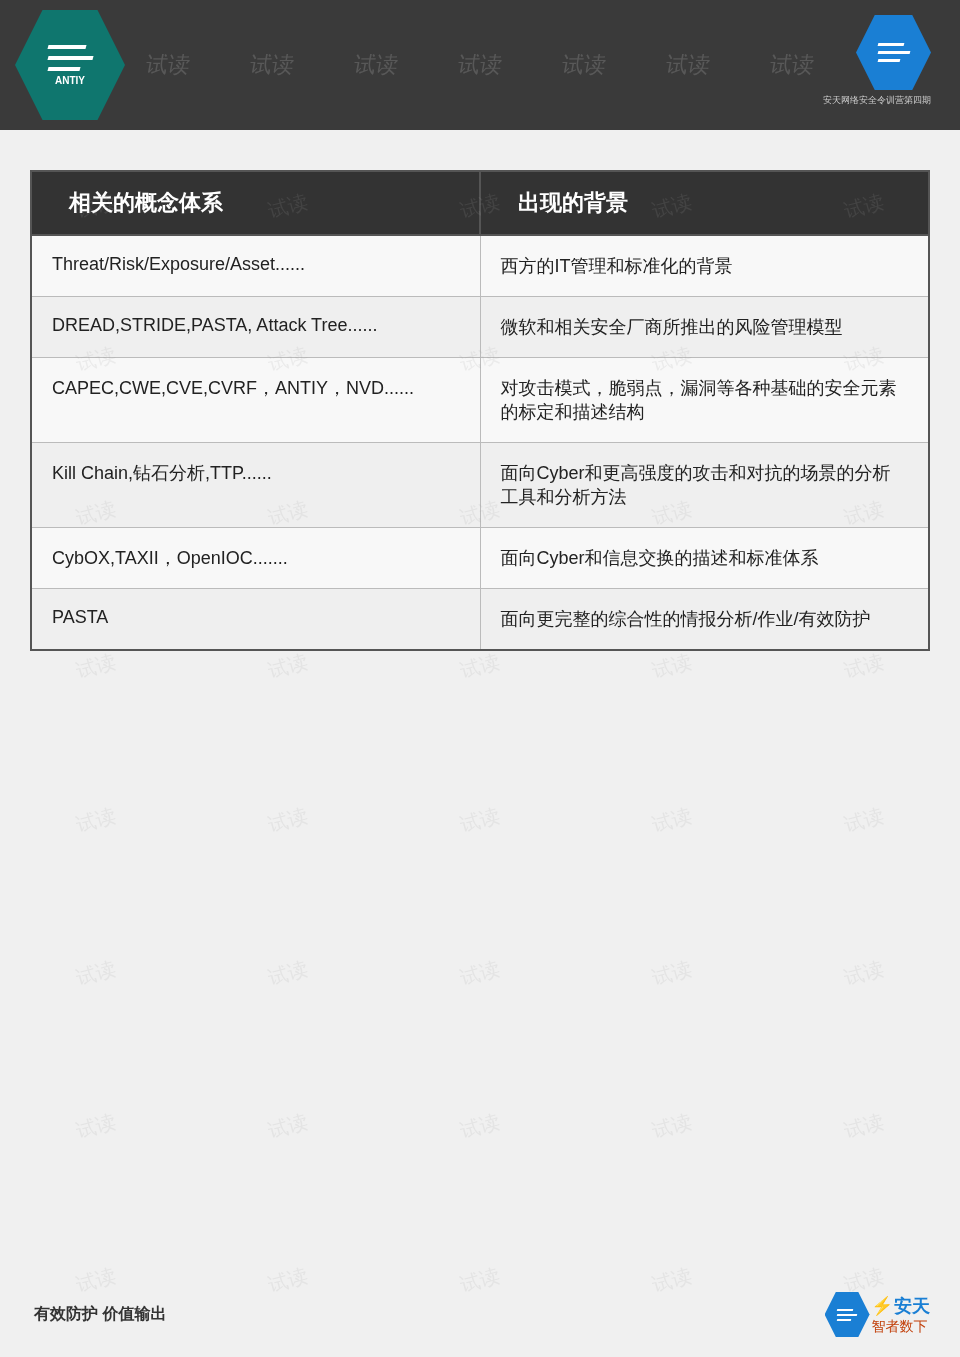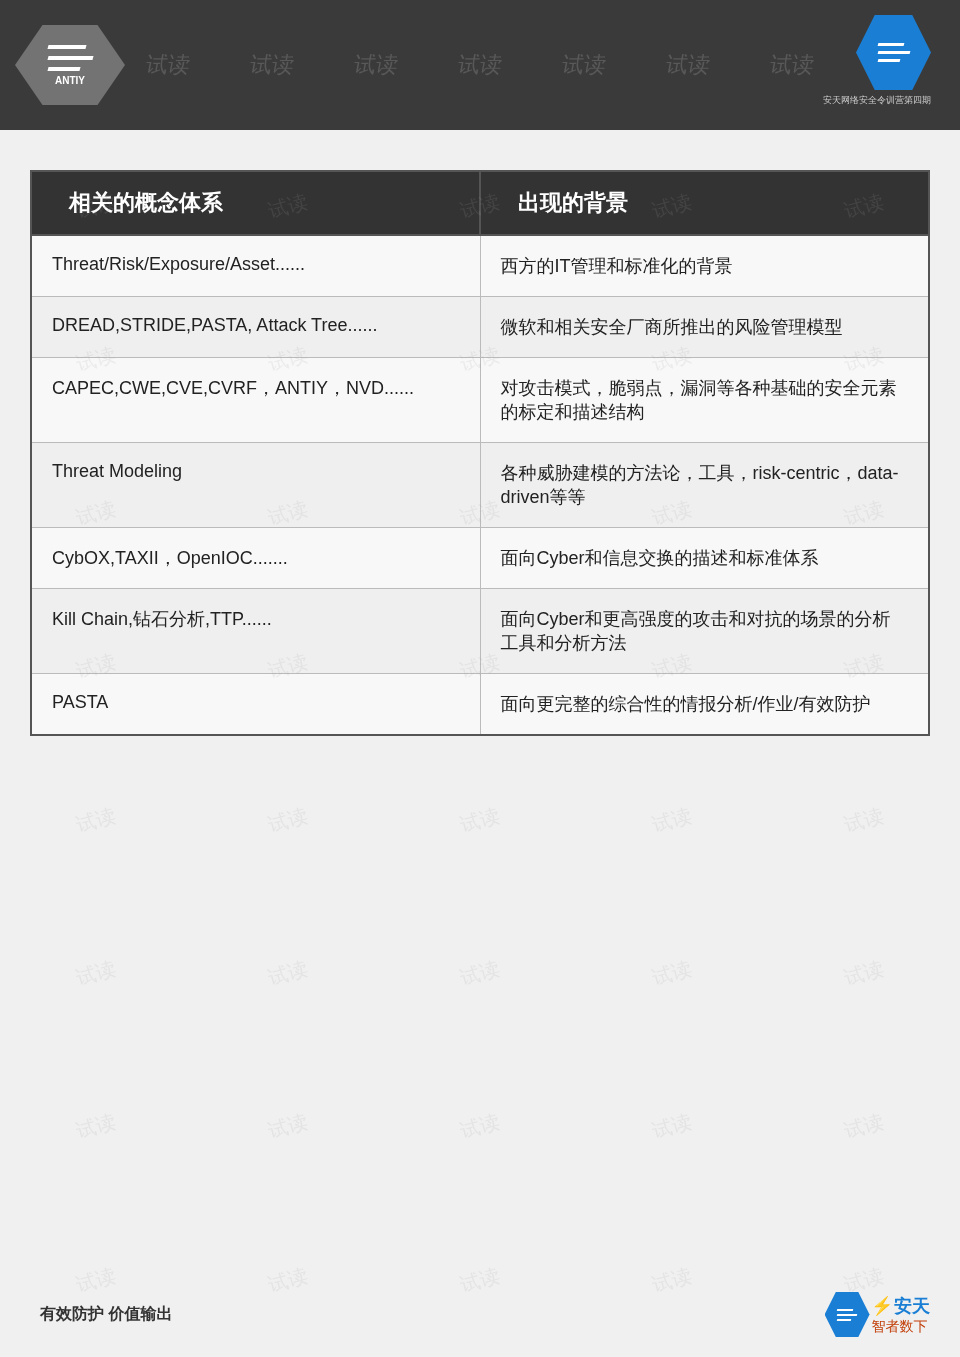--- a/index.html
+++ b/index.html
@@ -17,22 +17,22 @@
       width: 100%;
       height: 130px;
       background: #3a3a3a;
       display: flex;
       align-items: center;
       position: relative;
       overflow: hidden;
     }
     .header-logo {
       width: 110px;
-      height: 80px;
-      background: #737373;
+      height: 110px;
+      background: #0f766e;
       clip-path: polygon(25% 0%, 75% 0%, 100% 50%, 75% 100%, 25% 100%, 0% 50%);
       display: flex;
       align-items: center;
       justify-content: center;
       margin-left: 15px;
       flex-shrink: 0;
       position: relative;
     }
     .logo-lines {
       display: flex;
@@ -144,21 +144,21 @@
     .data-table tr:nth-child(even) td {
       background: #efefef;
     }
     .col-left { width: 50%; }
     .col-right { width: 50%; margin-left: 20px; }
 
     
     .footer {
       position: absolute;
       bottom: 20px;
-      left: 10px;
+      left: 4px;
       right: 0;
       display: flex;
       justify-content: space-between;
       align-items: center;
       padding: 0 30px;
       z-index: 2;
     }
     .footer-text {
       font-size: 16px;
       color: #333;
@@ -343,30 +343,26 @@
         </tr>
         <tr>
           <td>DREAD,STRIDE,PASTA, Attack Tree......</td>
           <td>微软和相关安全厂商所推出的风险管理模型</td>
         </tr>
         <tr>
           <td>CAPEC,CWE,CVE,CVRF，ANTIY，NVD......</td>
           <td>对攻击模式，脆弱点，漏洞等各种基础的安全元素的标定和描述结构</td>
         </tr>
         <tr>
-          <td>Threat Modeling</td>
-          <td>各种威胁建模的方法论，工具，risk-centric，data-driven等等</td>
+          <td>Kill Chain,钻石分析,TTP......</td>
+          <td>面向Cyber和更高强度的攻击和对抗的场景的分析工具和分析方法</td>
         </tr>
         <tr>
           <td>CybOX,TAXII，OpenIOC.......</td>
           <td>面向Cyber和信息交换的描述和标准体系</td>
-        </tr>
-        <tr>
-          <td>Kill Chain,钻石分析,TTP......</td>
-          <td>面向Cyber和更高强度的攻击和对抗的场景的分析工具和分析方法</td>
         </tr>
         <tr>
           <td>PASTA</td>
           <td>面向更完整的综合性的情报分析/作业/有效防护</td>
         </tr>
       </tbody>
   </table>
 </div>
 
 <div class="footer">

